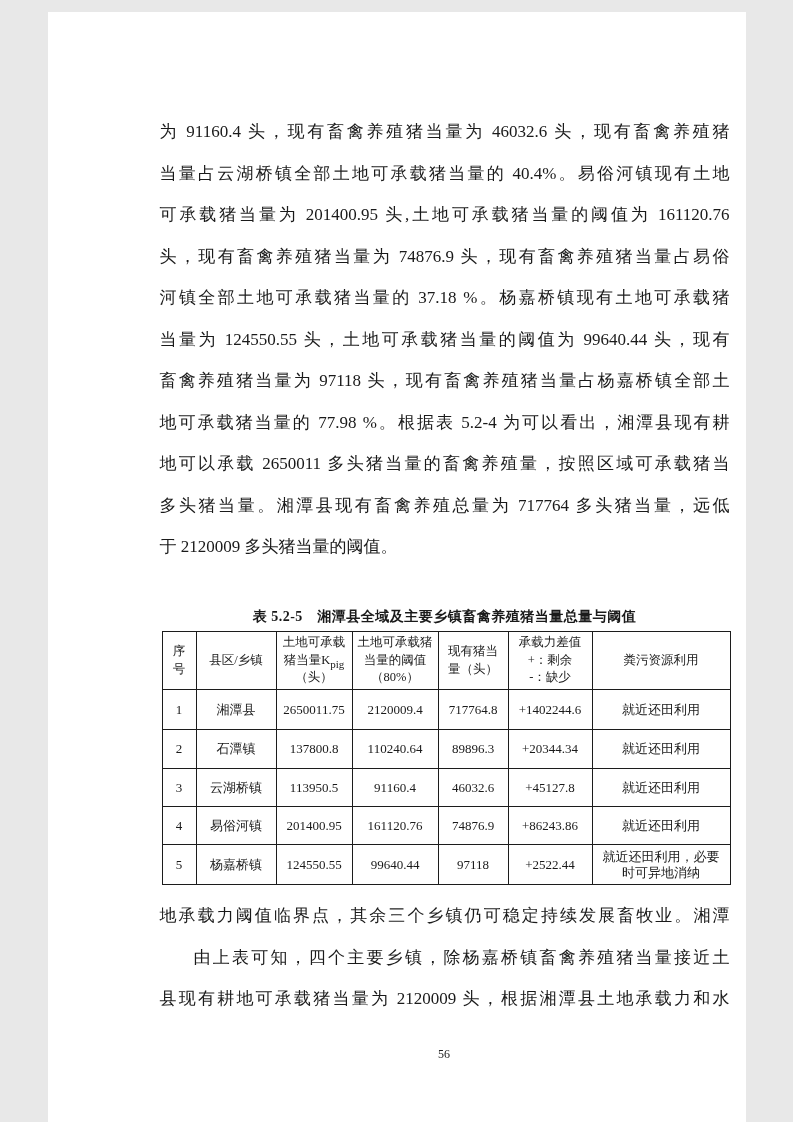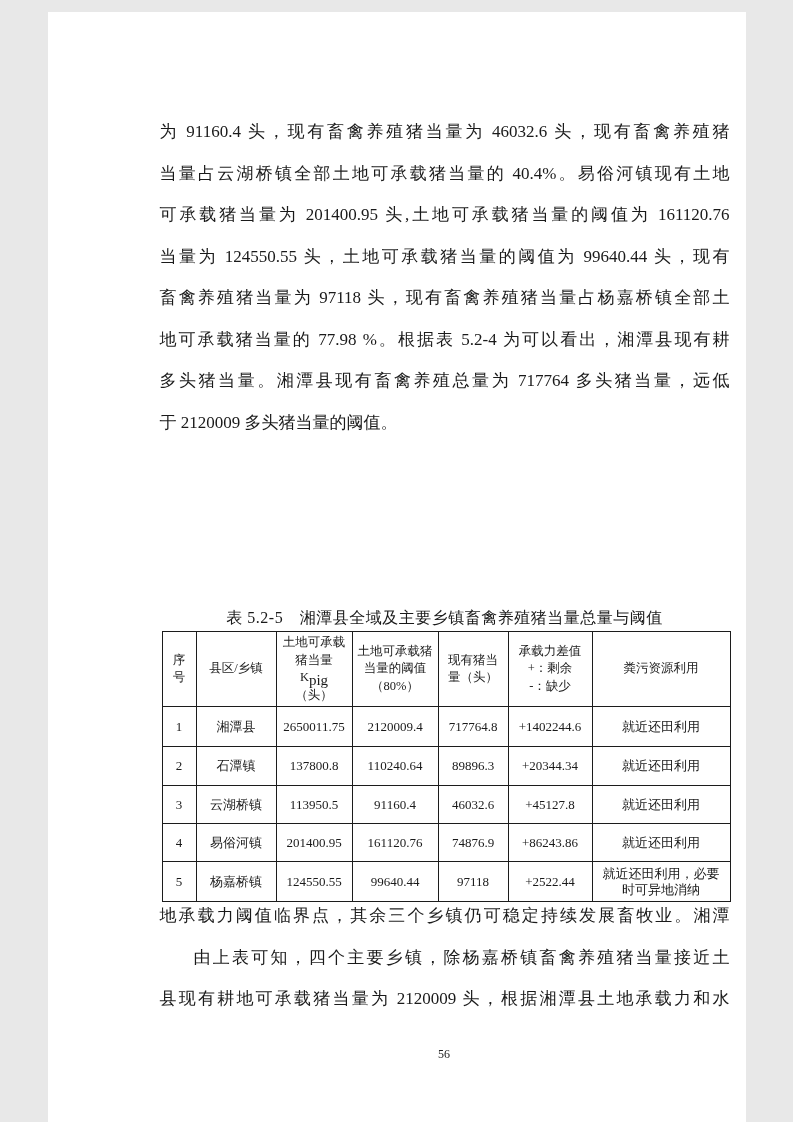--- a/index.html
+++ b/index.html
@@ -32,22 +32,22 @@
   .para .line.indent { text-indent: 34px; }
   #para1 { top: 99px; }
   #para2 { top: 883px; }
   
   .tbl-caption {
     position: absolute;
     top: 596px;
     left: 112px;
     width: 570px;
     text-align: center;
-    font-size: 16px;
-    font-weight: normal;
+    font-size: 14px;
+    font-weight: bold;
     letter-spacing: 0.5px;
   }
   
   .tbl-wrap {
     position: absolute;
     top: 619px;
     left: 114px;
     width: 568px;
   }
   table {
@@ -76,44 +76,47 @@
   col.c5 { width: 70px; }
   col.c6 { width: 84px; }
   col.c7 { width: 138px; }
   tr.hdr   { height: 58px; }
   tr.r0 { height: 40px; }
   tr.r1 { height: 39px; }
   tr.r2 { height: 38px; }
   tr.r3 { height: 38px; }
   tr.r4 { height: 40px; }
   td.num { word-break: break-all; }
-  sub.kpig { font-size: 15px; line-height: 0; }
+  sub.kpig { font-size: 11px; line-height: 0; }
   
   .page-number {
     position: absolute;
     top: 1035px;
     left: 0;
     width: 793px;
     text-align: center;
     font-size: 12px;
     color: #222;
   }
 </style>
 </head>
 <body>
 
 <div class="page">
 
   <div class="para" id="para1">
     <div class="line">为 91160.4 头，现有畜禽养殖猪当量为 46032.6 头，现有畜禽养殖猪</div>
     <div class="line">当量占云湖桥镇全部土地可承载猪当量的 40.4%。易俗河镇现有土地</div>
     <div class="line">可承载猪当量为 201400.95 头,土地可承载猪当量的阈值为 161120.76</div>
+    <div class="line">头，现有畜禽养殖猪当量为 74876.9 头，现有畜禽养殖猪当量占易俗</div>
+    <div class="line">河镇全部土地可承载猪当量的 37.18 %。杨嘉桥镇现有土地可承载猪</div>
     <div class="line">当量为 124550.55 头，土地可承载猪当量的阈值为 99640.44 头，现有</div>
     <div class="line">畜禽养殖猪当量为 97118 头，现有畜禽养殖猪当量占杨嘉桥镇全部土</div>
     <div class="line">地可承载猪当量的 77.98 %。根据表 5.2-4 为可以看出，湘潭县现有耕</div>
+    <div class="line">地可以承载 2650011 多头猪当量的畜禽养殖量，按照区域可承载猪当</div>
     <div class="line">多头猪当量。湘潭县现有畜禽养殖总量为 717764 多头猪当量，远低</div>
     <div class="line last">于 2120009 多头猪当量的阈值。</div>
   </div>
 
   <div class="tbl-caption">表 5.2-5　湘潭县全域及主要乡镇畜禽养殖猪当量总量与阈值</div>
 
   <div class="tbl-wrap">
     <table>
       <colgroup>
         <col class="c1">

